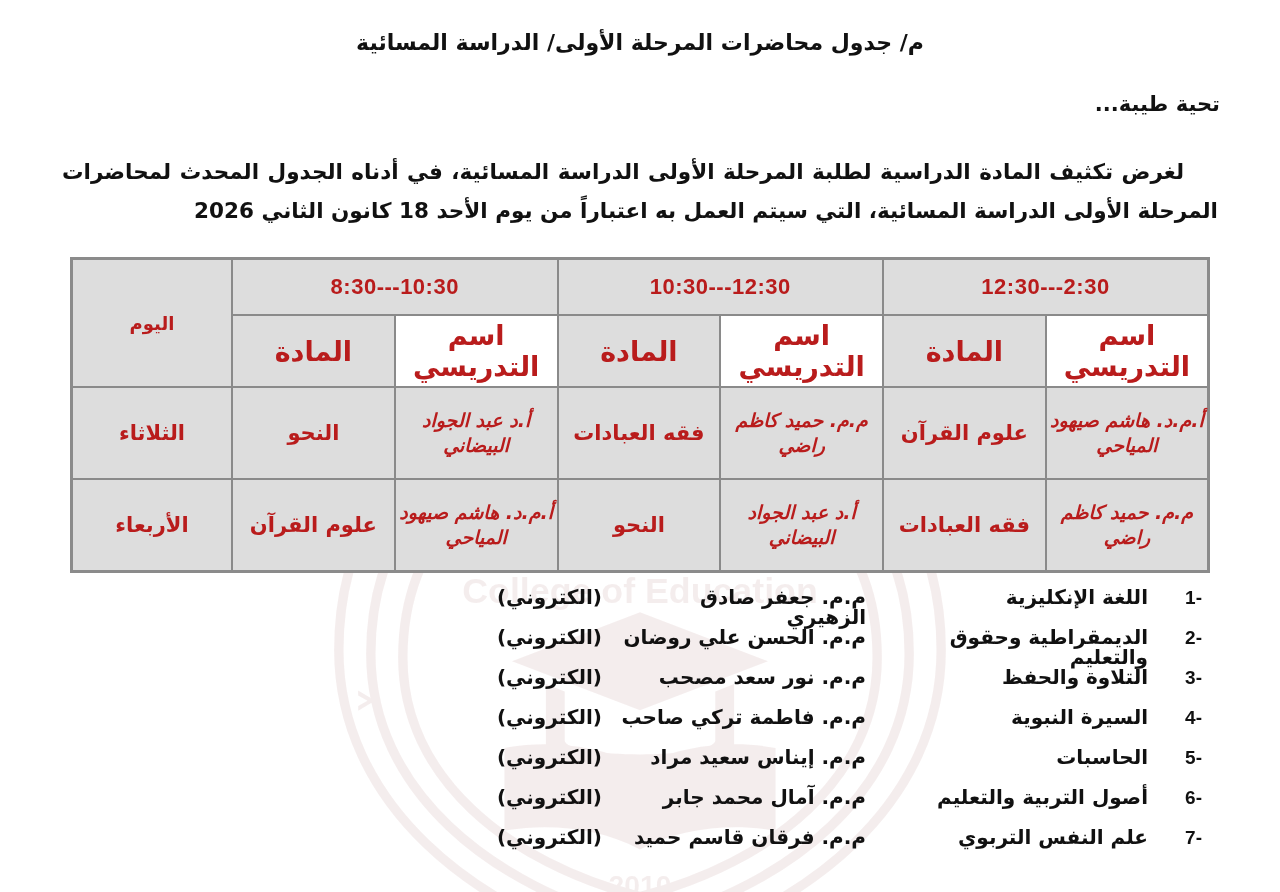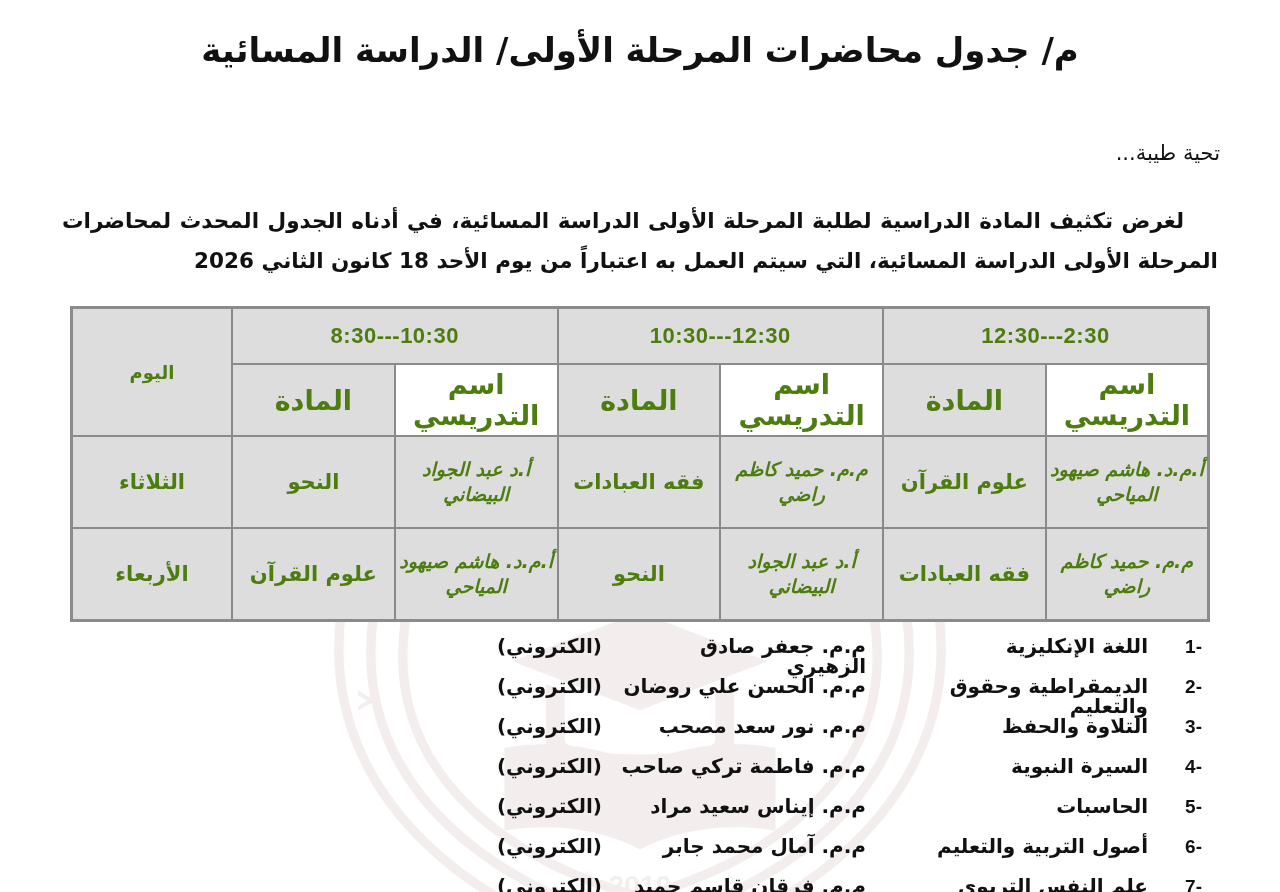--- a/index.html
+++ b/index.html
@@ -37,33 +37,33 @@
     position: relative;
     z-index: 2;
     width: 1280px;
     height: 892px;
     box-sizing: border-box;
     padding: 0;
   }
 
   .doc-title {
     text-align: center;
-    font-size: 34px;
+    font-size: 22px;
     font-weight: bold;
     letter-spacing: 0;
     margin: 28px 0 0 0;
     padding: 0 60px;
     line-height: 1.35;
   }
 
   .greeting {
-    margin: 67px 60px 0 0;
+    margin: 34px 60px 0 0;
     text-align: right;
     font-size: 21px;
-    font-weight: normal;
+    font-weight: bold;
     padding-left: 83px;
   }
 
   .body-para {
     margin: 36px 62px 0 62px;
     text-align: justify;
     text-align-last: right;
     font-size: 21.5px;
     font-weight: bold;
     line-height: 1.85;
@@ -80,21 +80,21 @@
     table-layout: fixed;
     direction: rtl;
     border: 3px solid #8b8b8b;
   }
   table.schedule td, table.schedule th {
     border: 2px solid #8a8a8a;
     background: #dddddd;
     text-align: center;
     vertical-align: middle;
     font-weight: bold;
-    color: #4d7c0f;
+    color: #b91c1c;
     padding: 4px 3px;
   }
   .slot-head {
     font-size: 22px;
     height: 46px;
     font-family: "Liberation Sans", sans-serif;
     letter-spacing: 0.5px;
   }
   .day-head {
     font-size: 18px;

